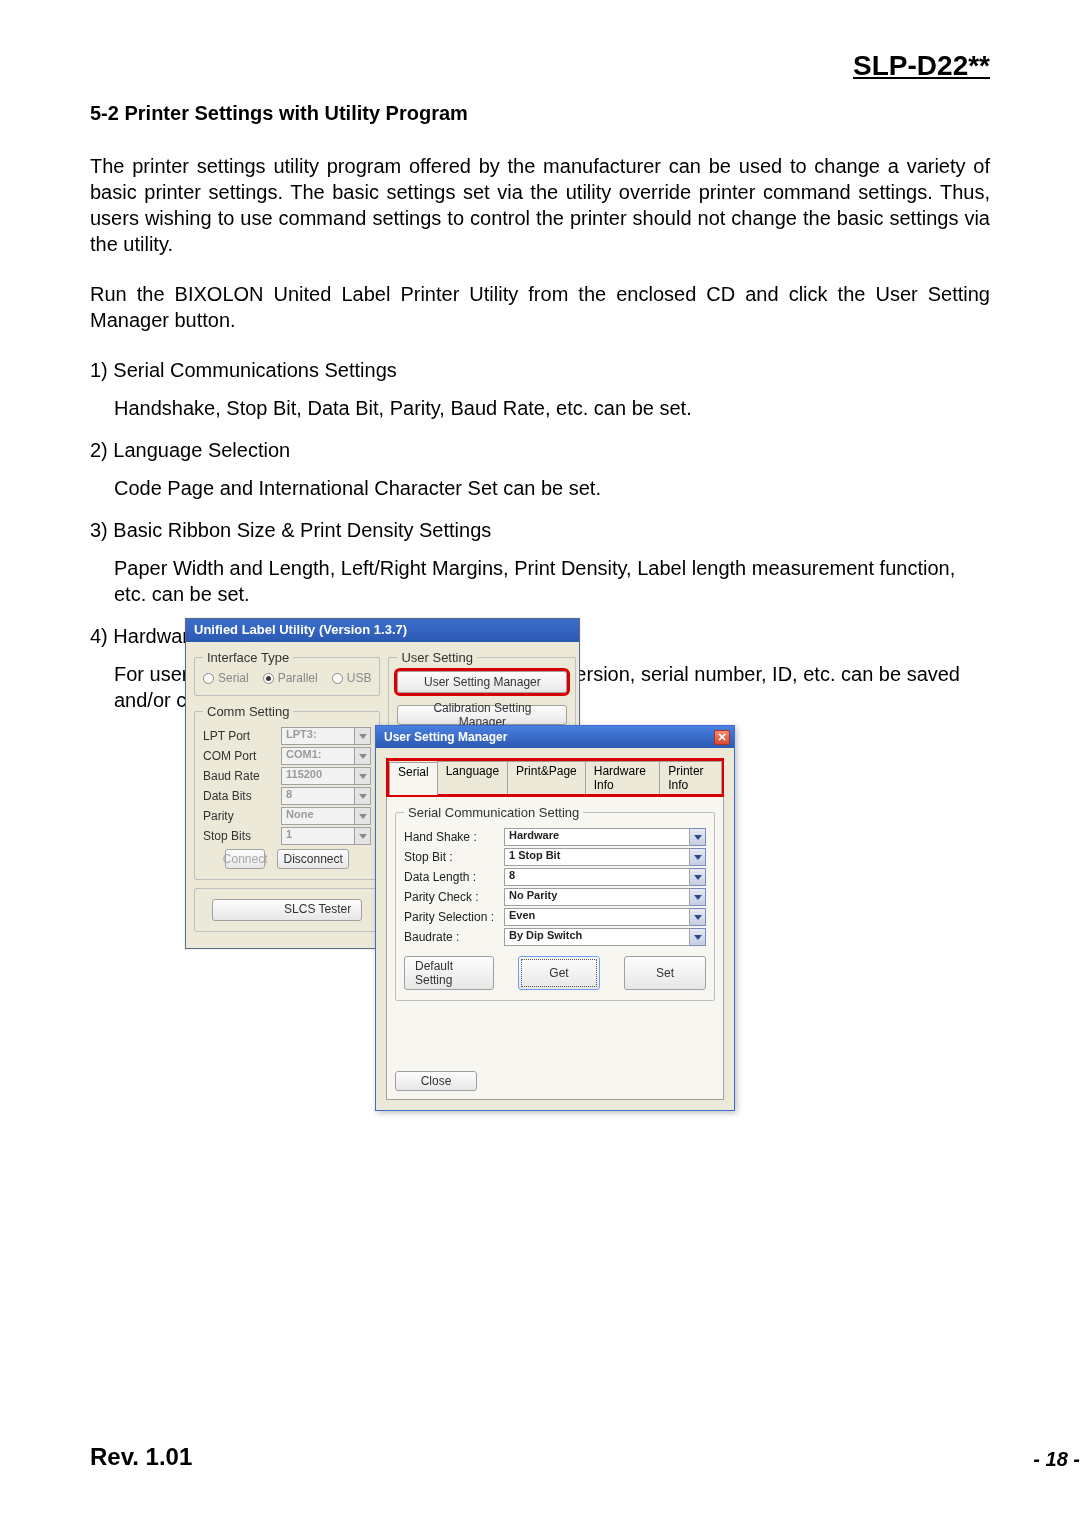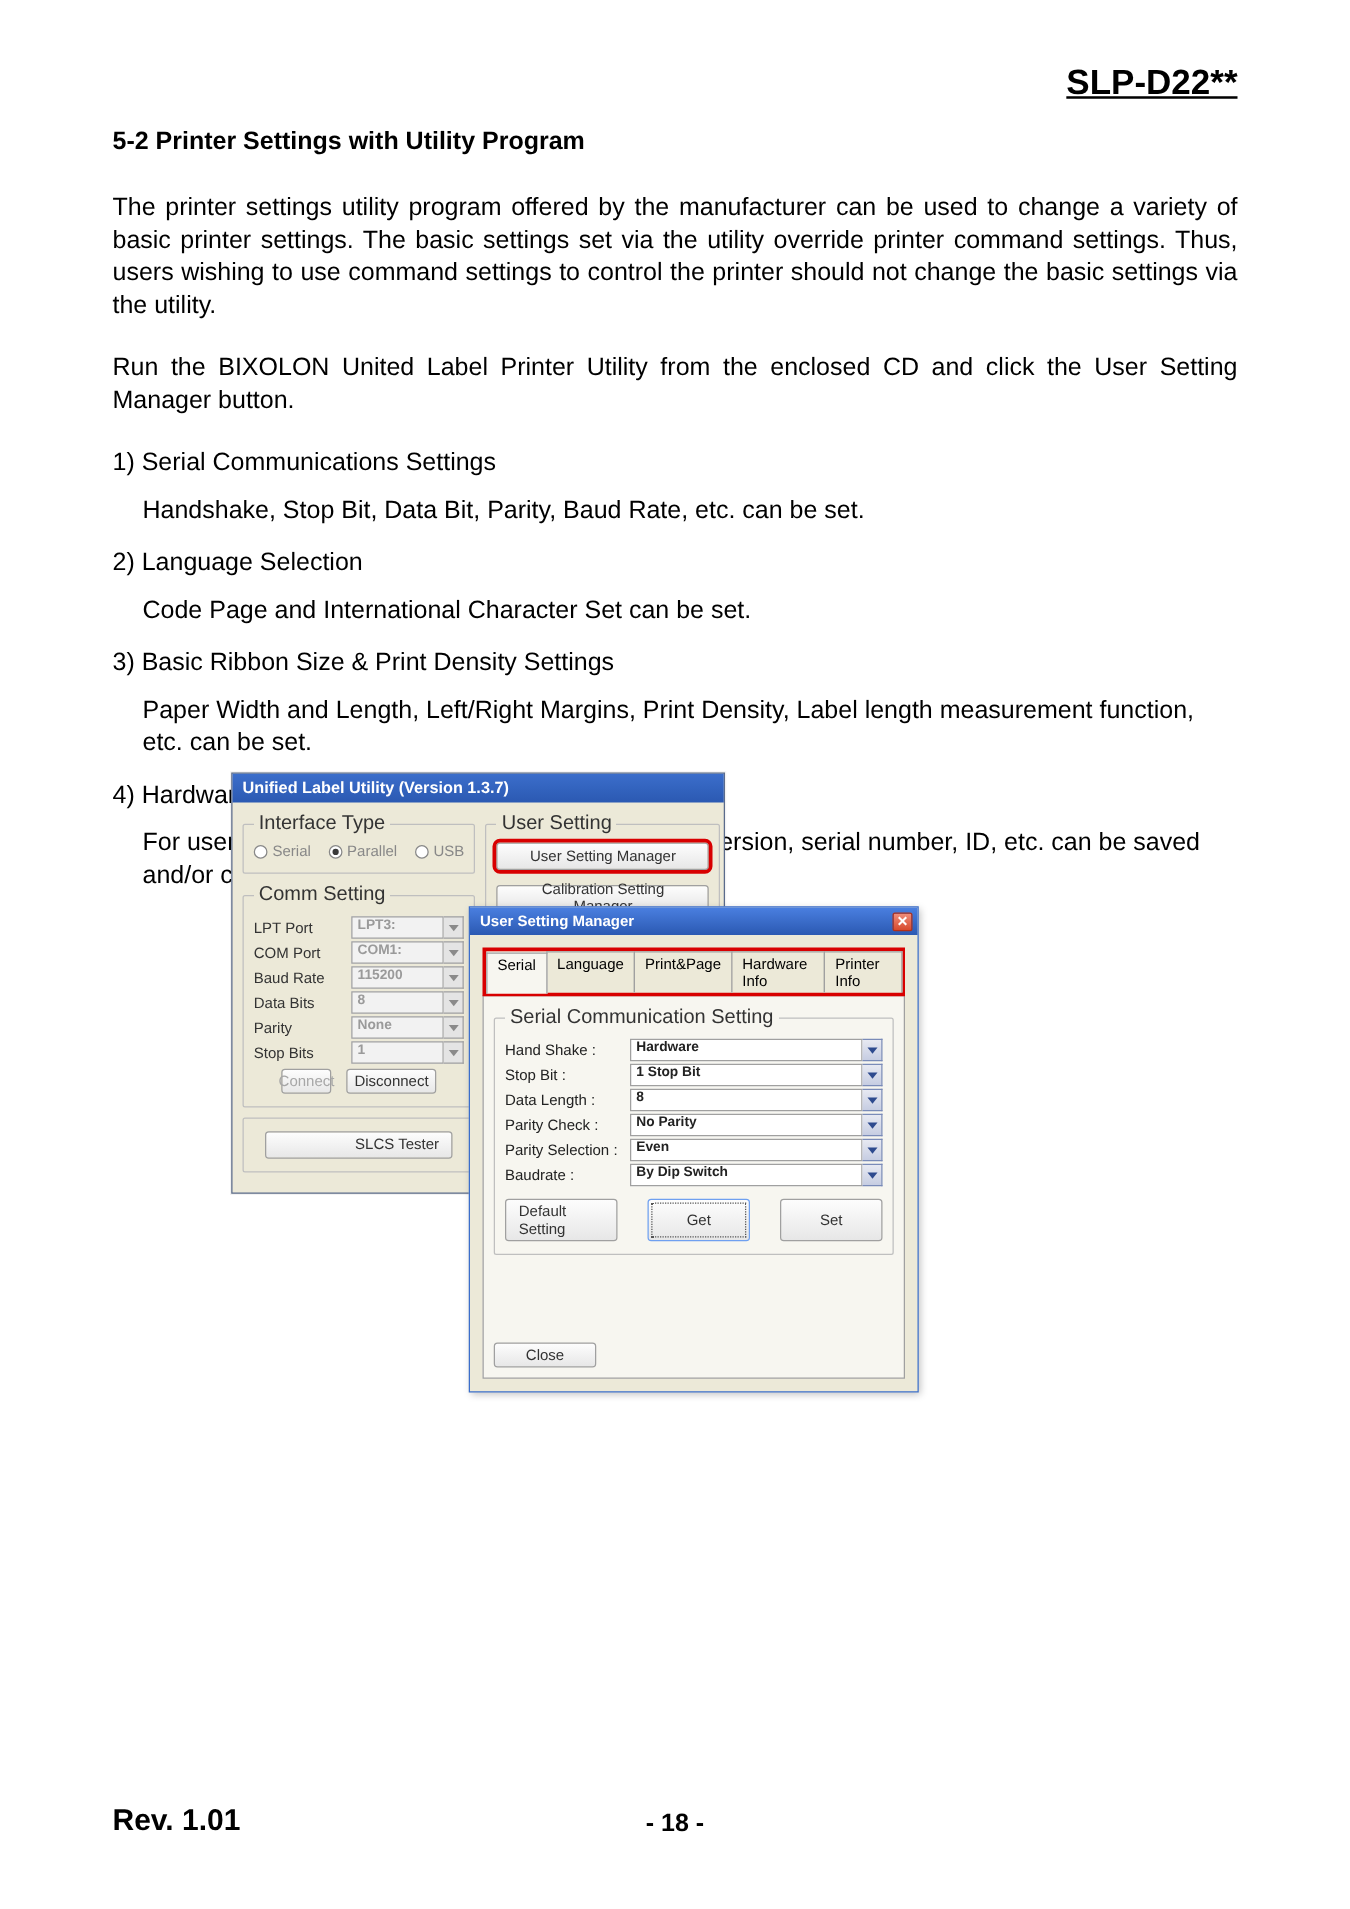--- a/index.html
+++ b/index.html
@@ -15,21 +15,21 @@
 .app-area { position: absolute; left: 185px; top: 618px; width: 560px; }
 
 
 .win-main { width: 395px; background: #ece9d8; border: 1px solid #5a6b8c; box-shadow: 0 0 0 1px rgba(0,0,0,0.05); }
 .win-main .titlebar {
   height: 23px; background: linear-gradient(#3b6ecb, #2b59b2);
   color: #fff; font-size: 13px; font-weight: bold; padding: 3px 8px;
 }
 .win-main .body { padding: 8px; font-size: 12px; color: #333; }
 fieldset { border: 1px solid #bfbfbf; border-radius: 2px; padding: 6px 8px 10px 8px; margin-bottom: 8px; }
-legend { font-size: 16px; padding: 0 4px; color: #333; }
+legend { font-size: 13px; padding: 0 4px; color: #333; }
 
 .radio-row { display: flex; gap: 14px; font-size: 12px; color: #888; }
 .radio-row .r { display: inline-flex; align-items: center; gap: 4px; }
 .radio-dot { width: 11px; height: 11px; border: 1px solid #888; border-radius: 50%; display: inline-flex; align-items: center; justify-content: center; background: #fff; }
 .radio-dot.sel::after { content: ""; width: 5px; height: 5px; border-radius: 50%; background: #3a3a3a; }
 
 .form-row { display: flex; align-items: center; margin: 2px 0; font-size: 12px; }
 .form-row .lbl { width: 78px; color: #333; }
 .form-row .inp { flex: 1; }
 .combo { display: flex; }
@@ -94,21 +94,21 @@
 .dlg .tri-down { border-top-color: #2d4a8e; }
 
 .dlg-btnrow { display: flex; justify-content: flex-start; gap: 24px; margin-top: 10px; }
 .dlg-btn { min-width: 82px; }
 .dlg-btn.sel { outline: 1px dotted #555; outline-offset: -4px; border-color: #6fa0f0; }
 
 .close-row { display: flex; justify-content: flex-start; margin-top: 70px; }
 
 
 .footer-rev { position: absolute; left: 90px; bottom: 56px; font-weight: bold; font-size: 24px; }
-.footer-page { position: absolute; left: 0; right: 0; bottom: 56px; text-align: center; font-weight: bold; font-size: 20px; }
+.footer-page { position: absolute; left: 0; right: 0; bottom: 56px; text-align: right; font-weight: bold; font-size: 20px; font-style: italic; }
 </style>
 </head>
 <body>
 
 <div class="page">
   <div class="doc-title">SLP-D22**</div>
 
   <div class="section-title">5-2 Printer Settings with Utility Program</div>
 
   <p class="para">The printer settings utility program offered by the manufacturer can be used to change a variety of basic printer settings.  The basic settings set via the utility override printer command settings.  Thus, users wishing to use command settings to control the printer should not change the basic settings via the utility.</p>

